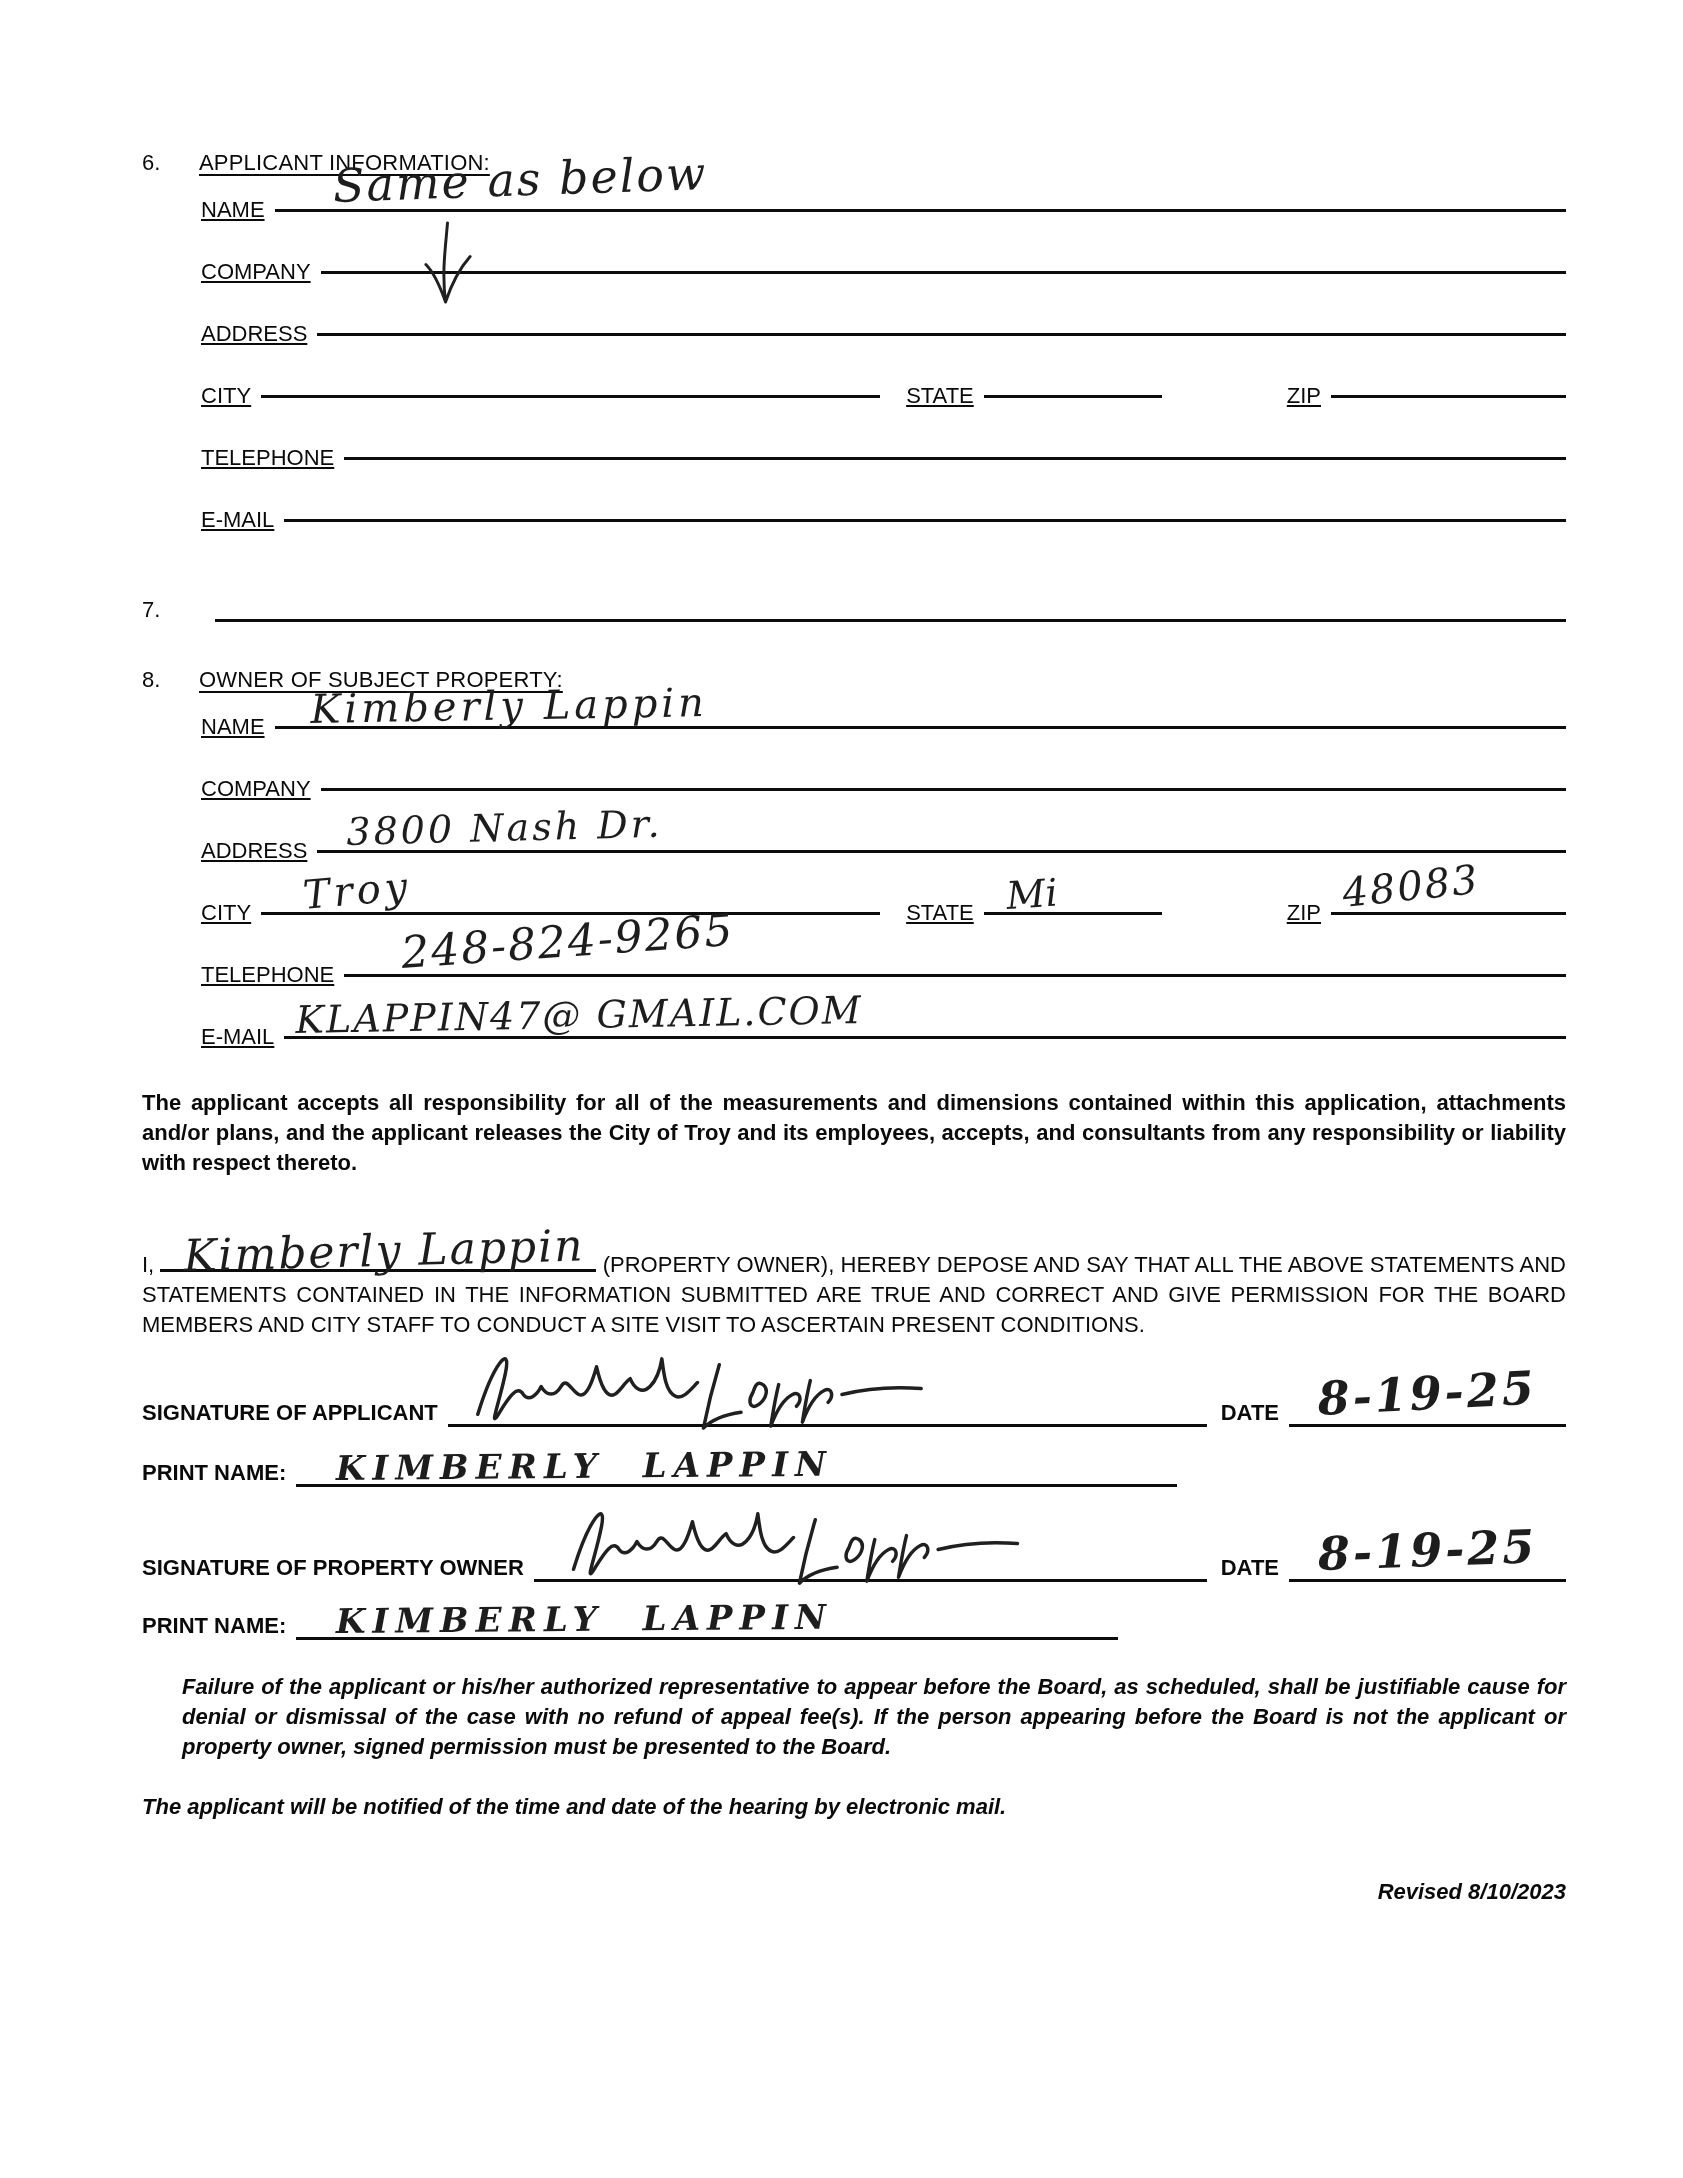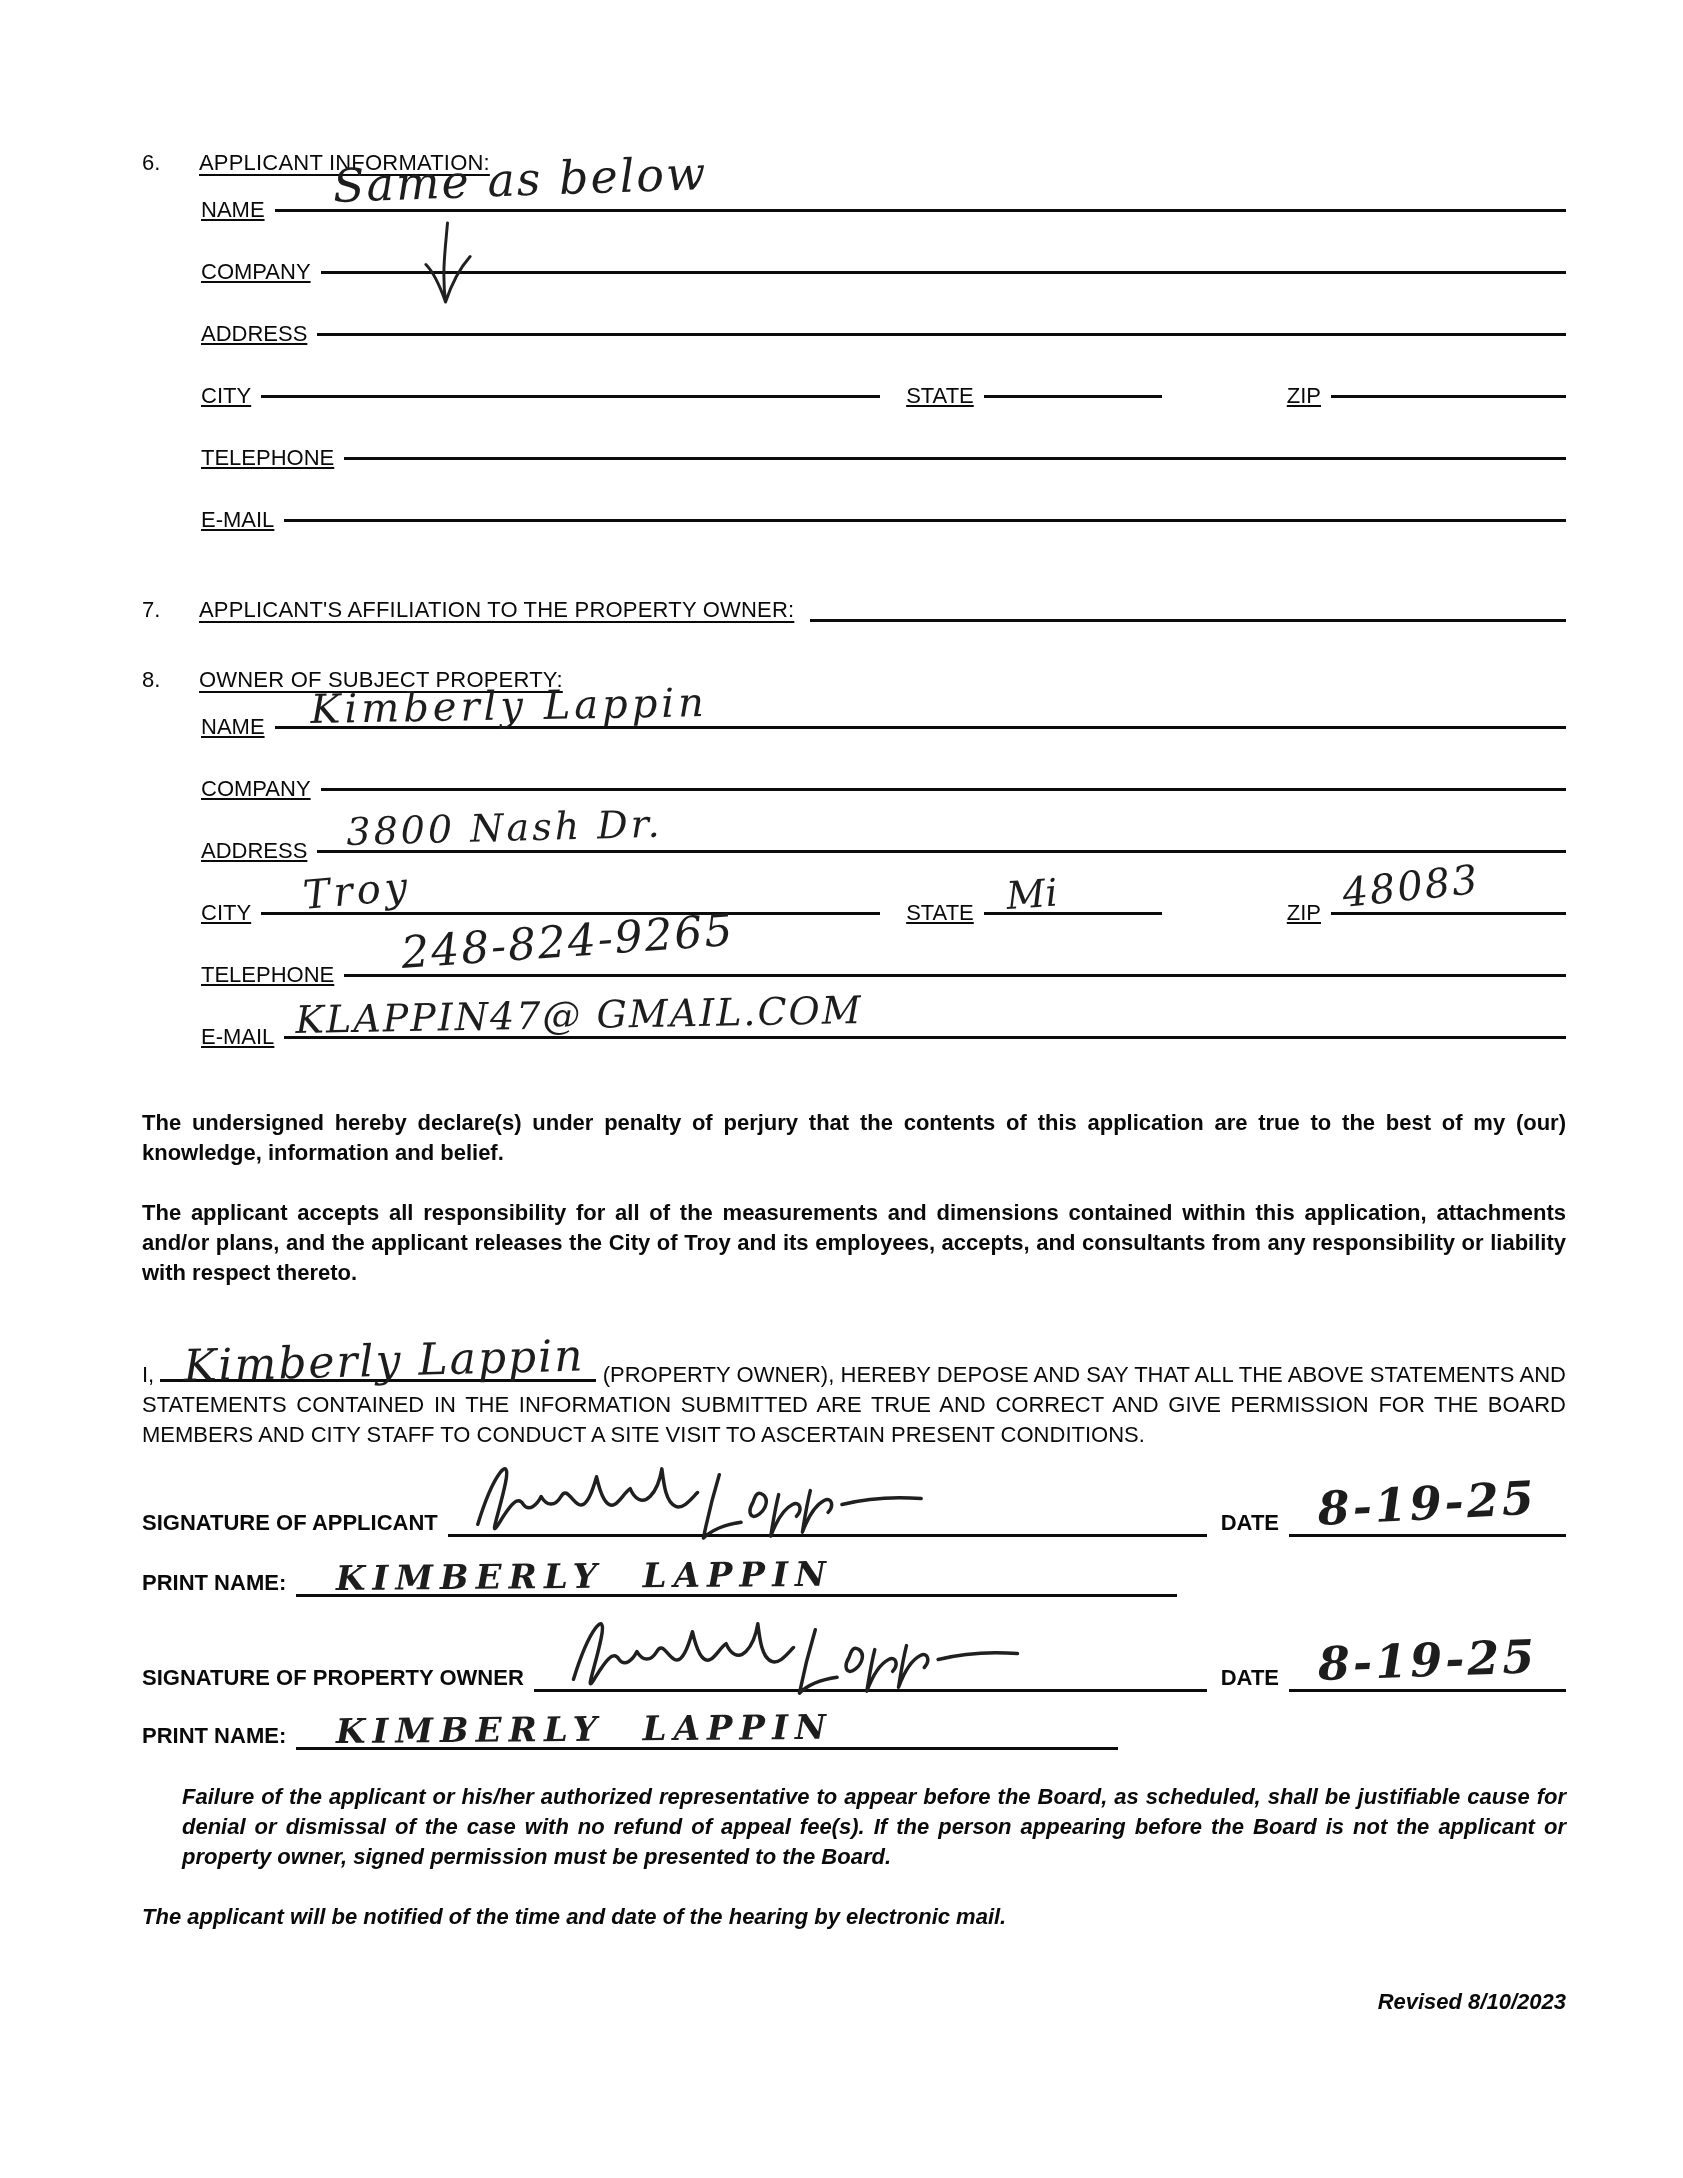--- a/index.html
+++ b/index.html
@@ -111,21 +111,20 @@
       <span class="fline"></span>
     </div>
     <div class="frow">
       <span class="flabel">E-MAIL</span>
       <span class="fline"></span>
     </div>
   </div>
 
   <div class="sec-head" style="margin-top:55px;align-items:flex-end">
     <span class="num">7.</span>
-    <span class="sec-title">APPLICANT'S AFFILIATION TO THE PROPERTY OWNER:</span>
     <span class="fline" style="margin-left:16px;margin-bottom:2px">
       <span class="hw"></span>
     </span>
   </div>
 
   <div style="margin-top:42px">
     <div class="sec-head">
       <span class="num">8.</span>
       <span class="sec-title">OWNER OF SUBJECT PROPERTY:</span>
     </div>
@@ -166,21 +165,20 @@
       </span>
     </div>
     <div class="frow">
       <span class="flabel">E-MAIL</span>
       <span class="fline">
         <span class="hw hw-email">KLAPPIN47@ GMAIL.COM</span>
       </span>
     </div>
   </div>
 
-  <div class="para bold p1">The undersigned hereby declare(s) under penalty of perjury that the contents of this application are true to the best of my (our) knowledge, information and belief.</div>
   <div class="para bold p2">The applicant accepts all responsibility for all of the measurements and dimensions contained within this application, attachments and/or plans, and the applicant releases the City of Troy and its employees, accepts, and consultants from any responsibility or liability with respect thereto.</div>
 
   <div class="depose">
     <span>I,</span>
     <span class="depose-line">
       <span class="hw hw-depose">Kimberly Lappin</span>
     </span>
     <span>(PROPERTY OWNER), HEREBY DEPOSE AND SAY THAT ALL THE ABOVE STATEMENTS AND STATEMENTS CONTAINED IN THE INFORMATION SUBMITTED ARE TRUE AND CORRECT AND GIVE PERMISSION FOR THE BOARD MEMBERS AND CITY STAFF TO CONDUCT A SITE VISIT TO ASCERTAIN PRESENT CONDITIONS.</span>
   </div>
 

